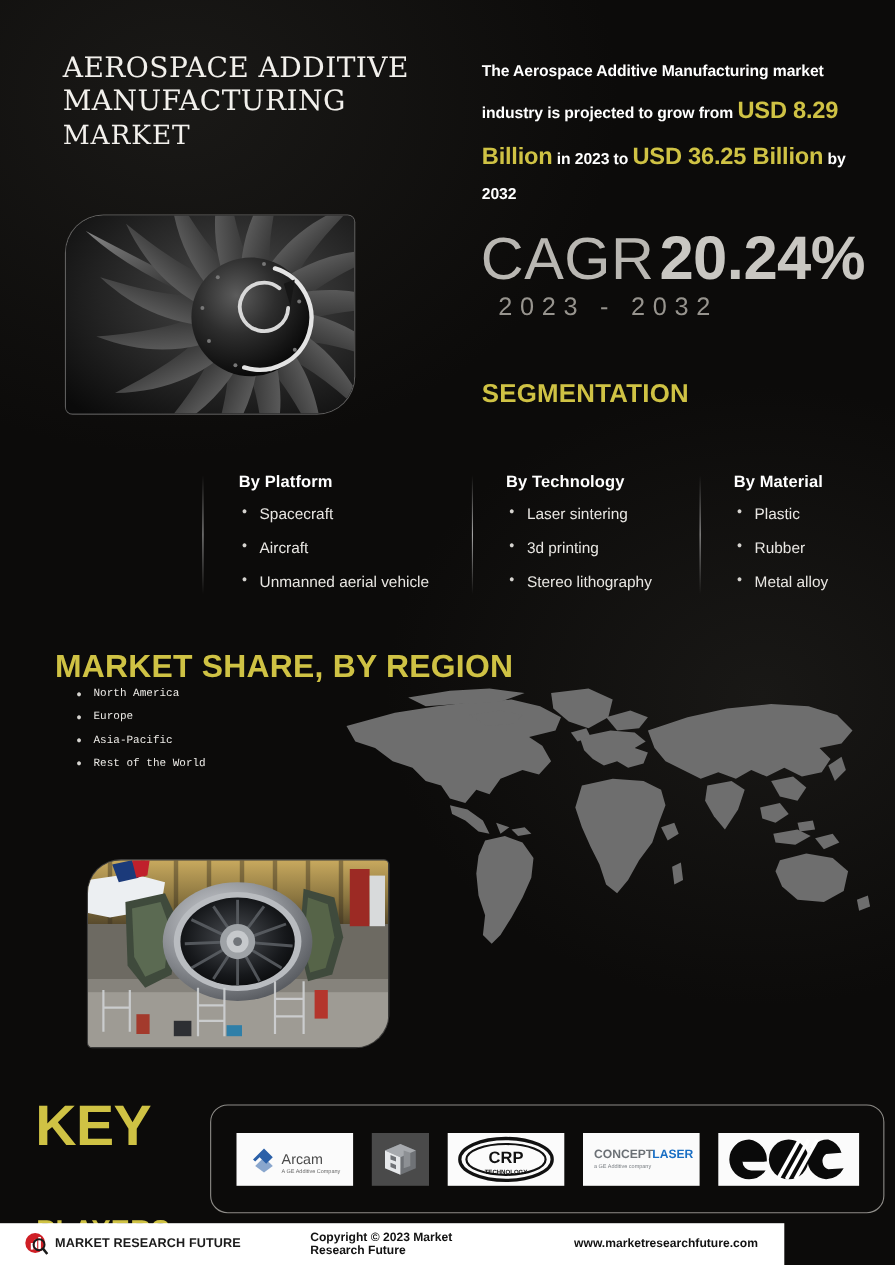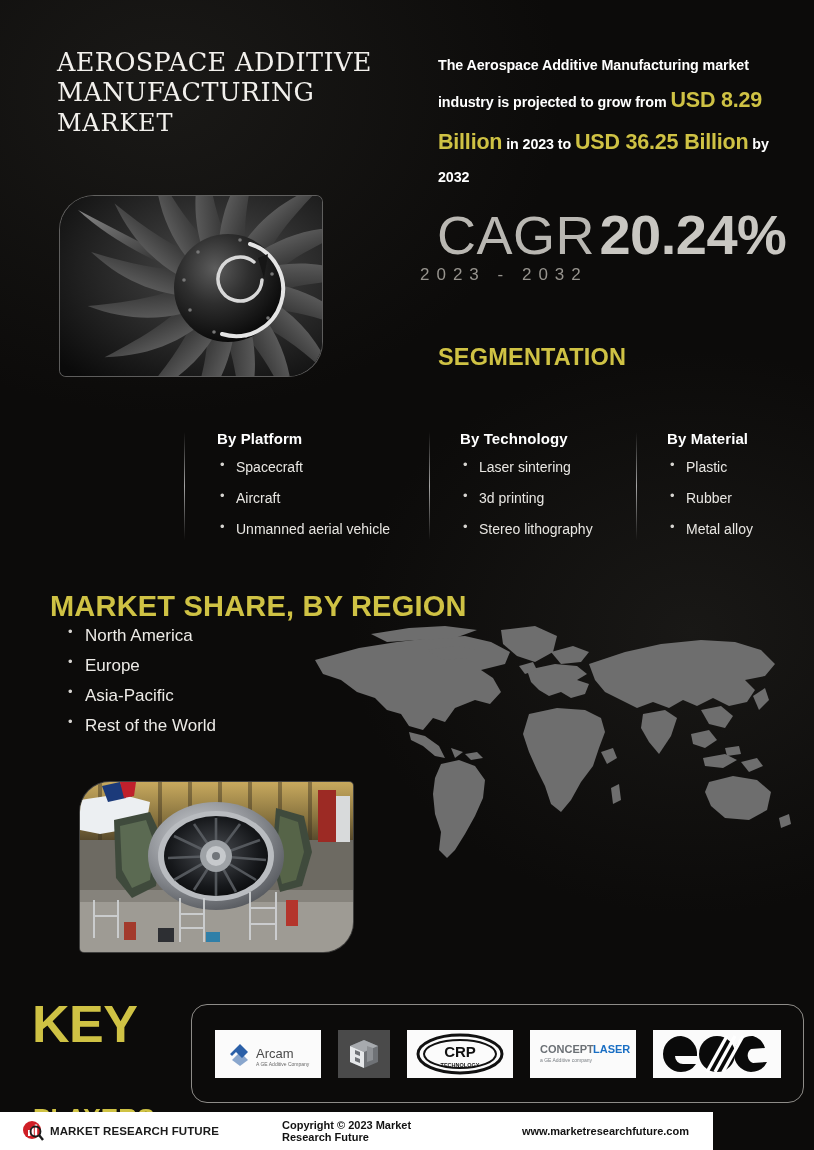--- a/index.html
+++ b/index.html
@@ -37,22 +37,22 @@
   
   .cagr { position:absolute; left:437px; top:202px; white-space:nowrap; }
   .cagr .word {
     font-family:"Liberation Sans", sans-serif;
     font-size:54px; font-weight:300; color:#b9b7b2; letter-spacing:.5px;
   }
   .cagr .val {
     font-size:56px; font-weight:700; color:#c9c7c2; letter-spacing:-.5px;
   }
   .years {
-    position:absolute; left:420px; top:265px;
-    font-size:17px; font-weight:400; color:#97948e; letter-spacing:7px;
+    position:absolute; left:453px; top:265px;
+    font-size:23px; font-weight:400; color:#97948e; letter-spacing:7px;
   }
 
   
   .seg-head {
     position:absolute; left:438px; top:344px;
     font-size:23.5px; font-weight:700; color:#cfc244; letter-spacing:.2px;
   }
 
   
   .engine-frame {
@@ -83,22 +83,22 @@
     background:linear-gradient(to bottom, rgba(255,255,255,0) 0%, rgba(215,215,215,.75) 50%, rgba(255,255,255,0) 100%);
   }
 
   
   .ms-head {
     position:absolute; left:50px; top:590px;
     font-size:29px; font-weight:700; color:#cfc244; letter-spacing:.2px;
   }
   .ms-list { position:absolute; left:66px; top:626px; list-style:none; }
   .ms-list li {
-    font-size:17px; color:#eceae6; margin-bottom:10px;
-    position:relative; padding-left:19px; white-space:nowrap;
+    font-size:10px; color:#eceae6; margin-bottom:10px;
+    position:relative; padding-left:19px; white-space:nowrap;font-family:Liberation Mono, monospace;
   }
   .ms-list li:before { content:"•"; position:absolute; left:2px; top:-2px; color:#d6d4d0; font-size:13px; }
 
   
   .worldmap { position:absolute; left:305px; top:622px; width:500px; height:248px; }
   .worldmap svg { display:block; width:100%; height:100%; }
 
   
   .hangar-frame {
     position:absolute; left:80px; top:782px; width:273px; height:170px;

